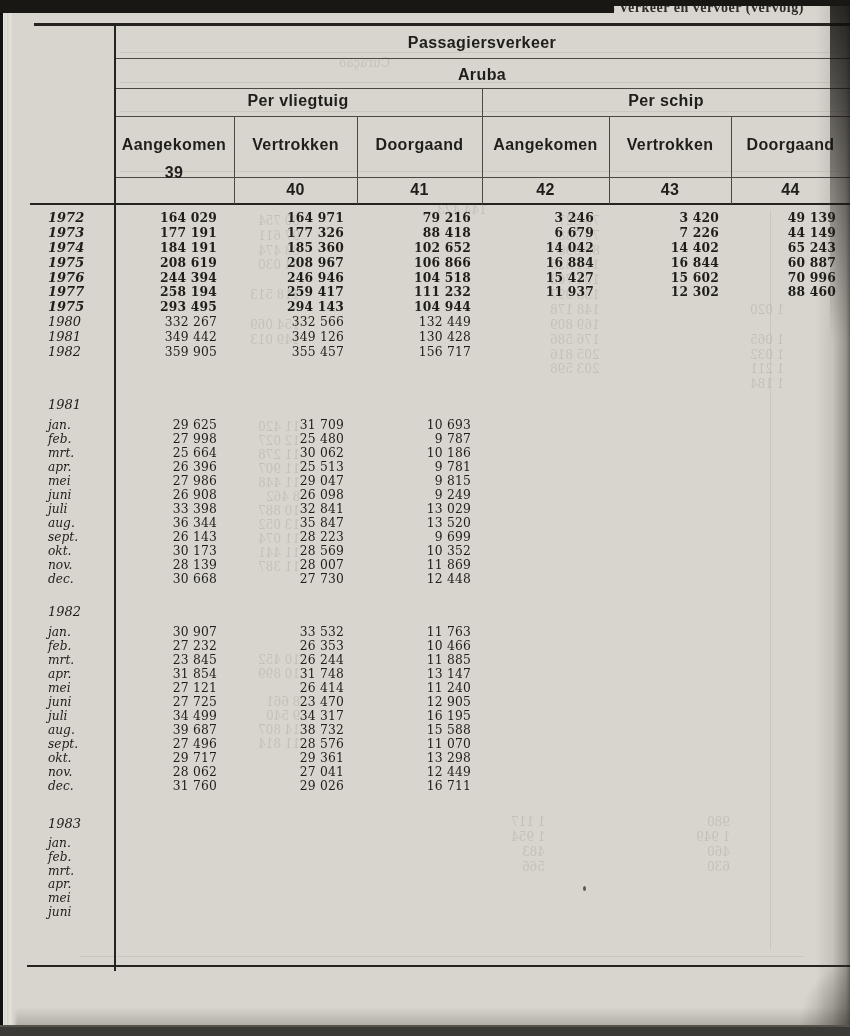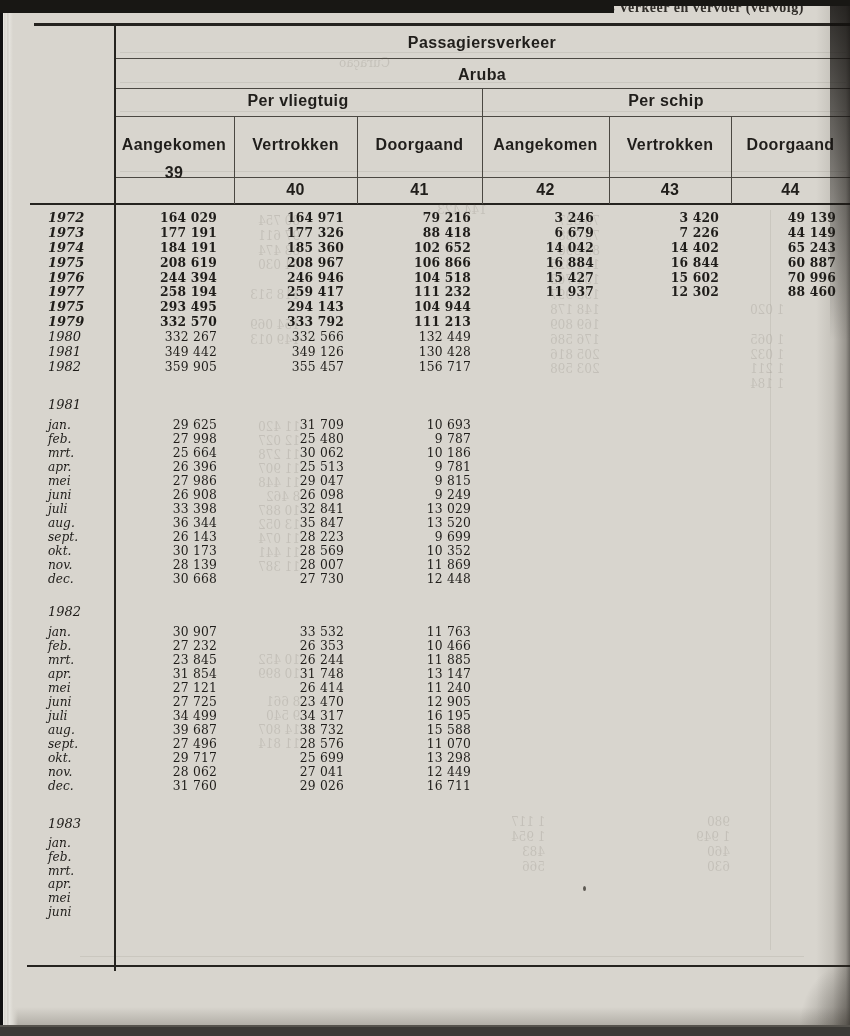--- a/index.html
+++ b/index.html
@@ -156,29 +156,20 @@
       </div>
       <div class="row yr b">
         <span class="stub">1975</span>
         <span class="cell c0">293 495</span>
         <span class="cell c1">294 143</span>
         <span class="cell c2">104 944</span>
         <span class="cell c3"></span>
         <span class="cell c4"></span>
         <span class="cell c5"></span>
       </div>
-      <div class="row yr b">
-        <span class="stub">1979</span>
-        <span class="cell c0">332 570</span>
-        <span class="cell c1">333 792</span>
-        <span class="cell c2">111 213</span>
-        <span class="cell c3"></span>
-        <span class="cell c4"></span>
-        <span class="cell c5"></span>
-      </div>
       <div class="row yr">
         <span class="stub">1980</span>
         <span class="cell c0">332 267</span>
         <span class="cell c1">332 566</span>
         <span class="cell c2">132 449</span>
         <span class="cell c3"></span>
         <span class="cell c4"></span>
         <span class="cell c5"></span>
       </div>
       <div class="row yr">
@@ -390,21 +381,21 @@
         <span class="cell c0">27 496</span>
         <span class="cell c1">28 576</span>
         <span class="cell c2">11 070</span>
         <span class="cell c3"></span>
         <span class="cell c4"></span>
         <span class="cell c5"></span>
       </div>
       <div class="row mo">
         <span class="stub">okt.</span>
         <span class="cell c0">29 717</span>
-        <span class="cell c1">25 699</span>
+        <span class="cell c1">29 361</span>
         <span class="cell c2">13 298</span>
         <span class="cell c3"></span>
         <span class="cell c4"></span>
         <span class="cell c5"></span>
       </div>
       <div class="row mo">
         <span class="stub">nov.</span>
         <span class="cell c0">28 062</span>
         <span class="cell c1">27 041</span>
         <span class="cell c2">12 449</span>

